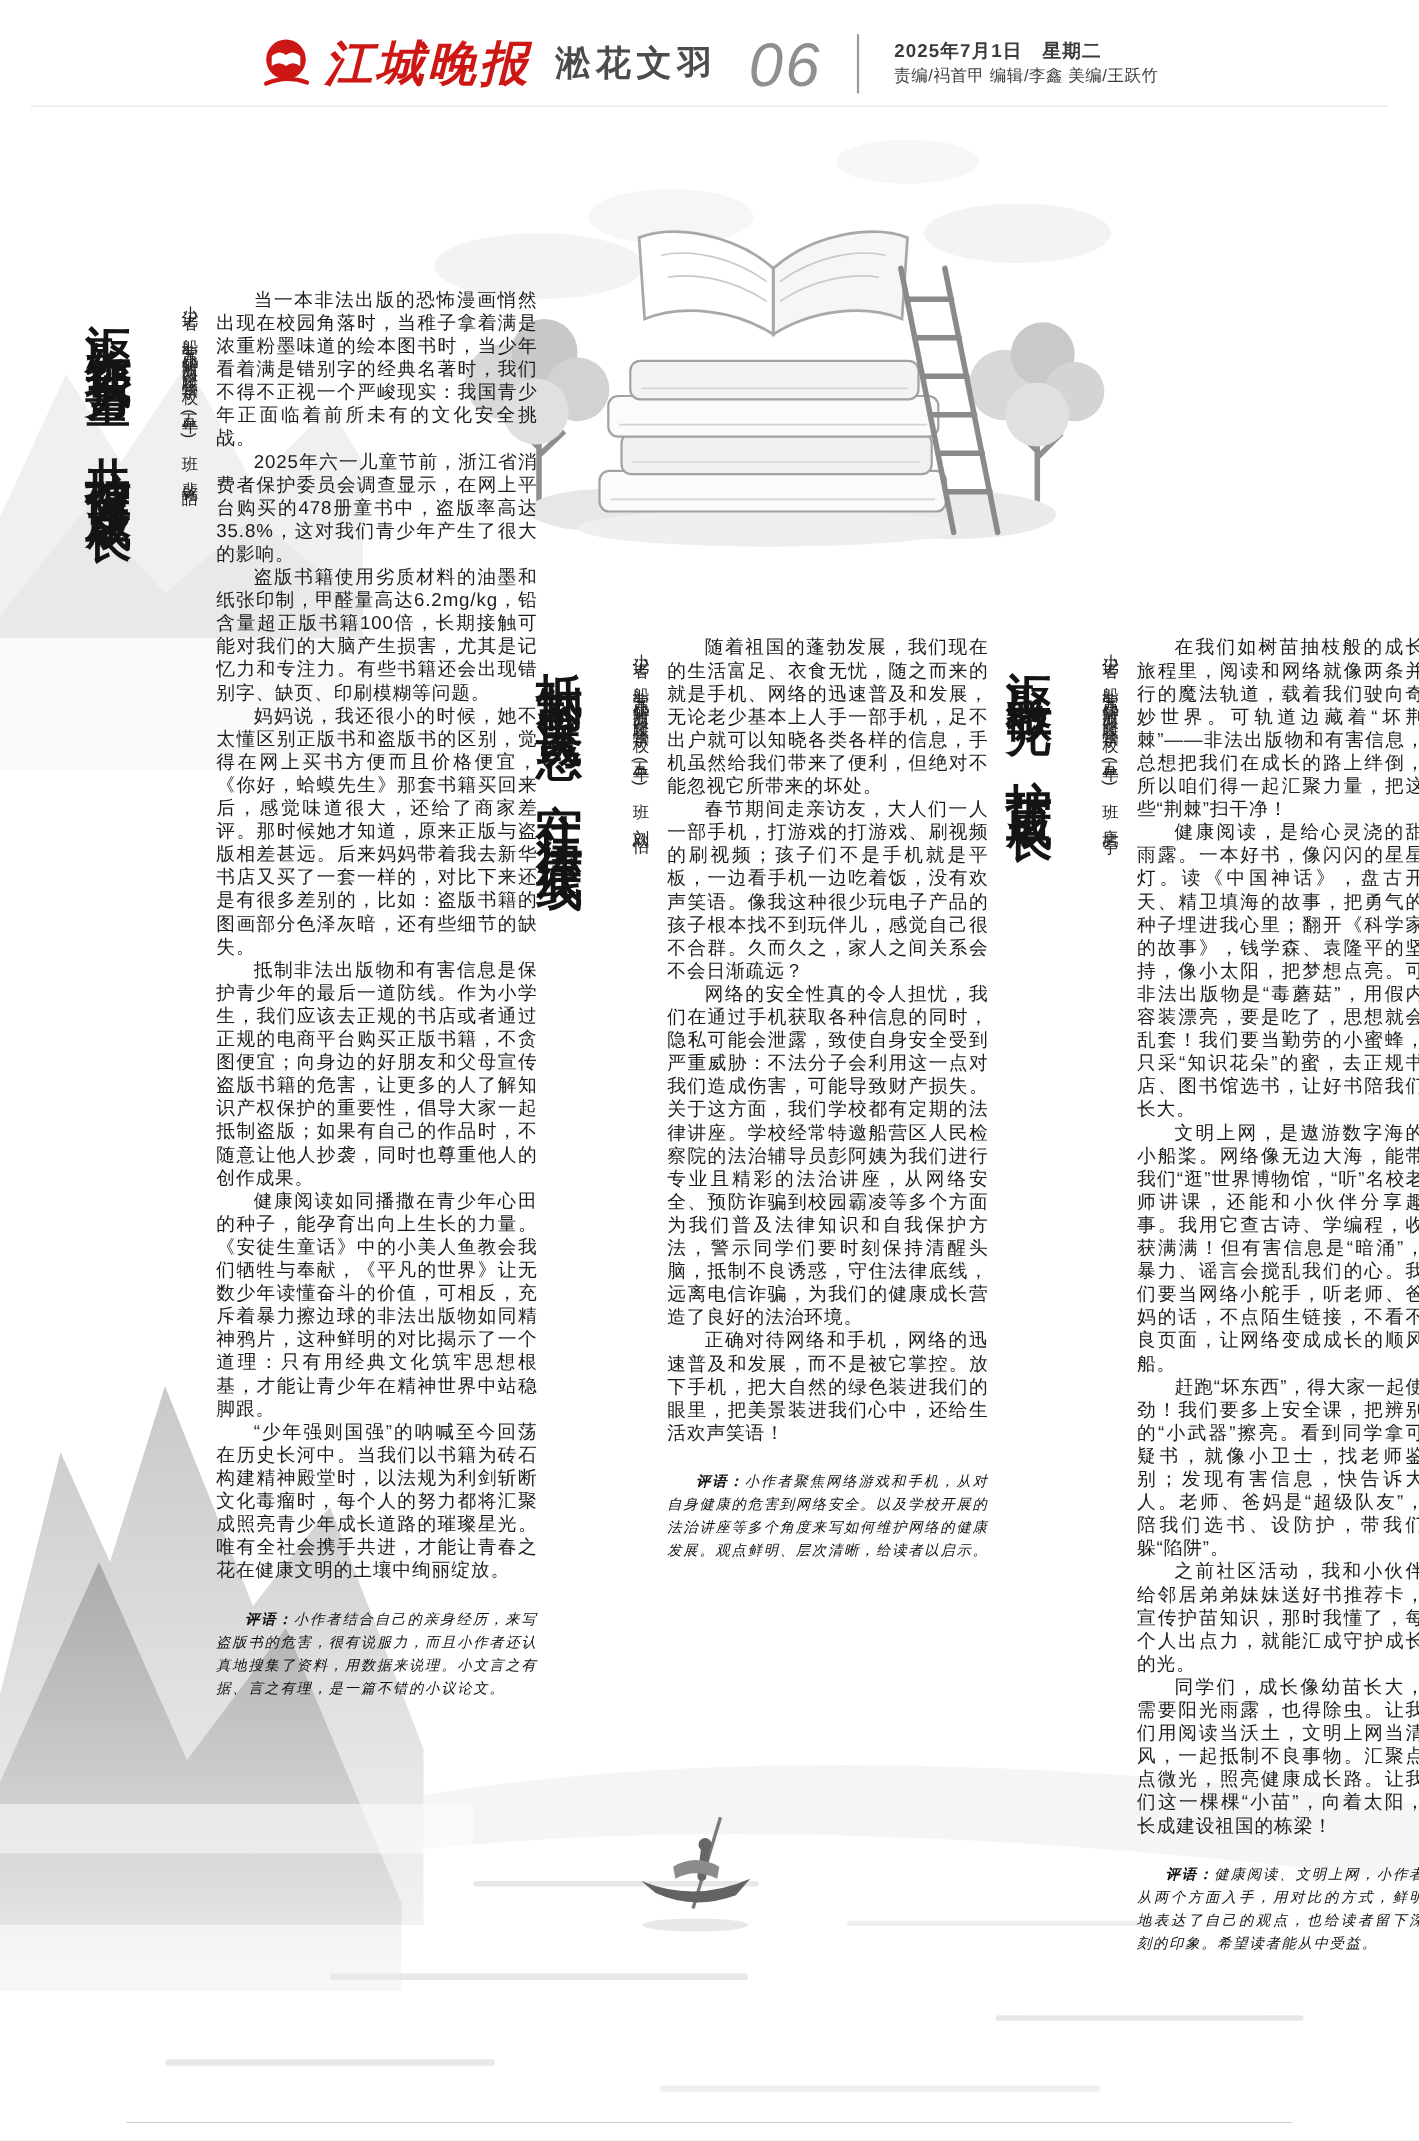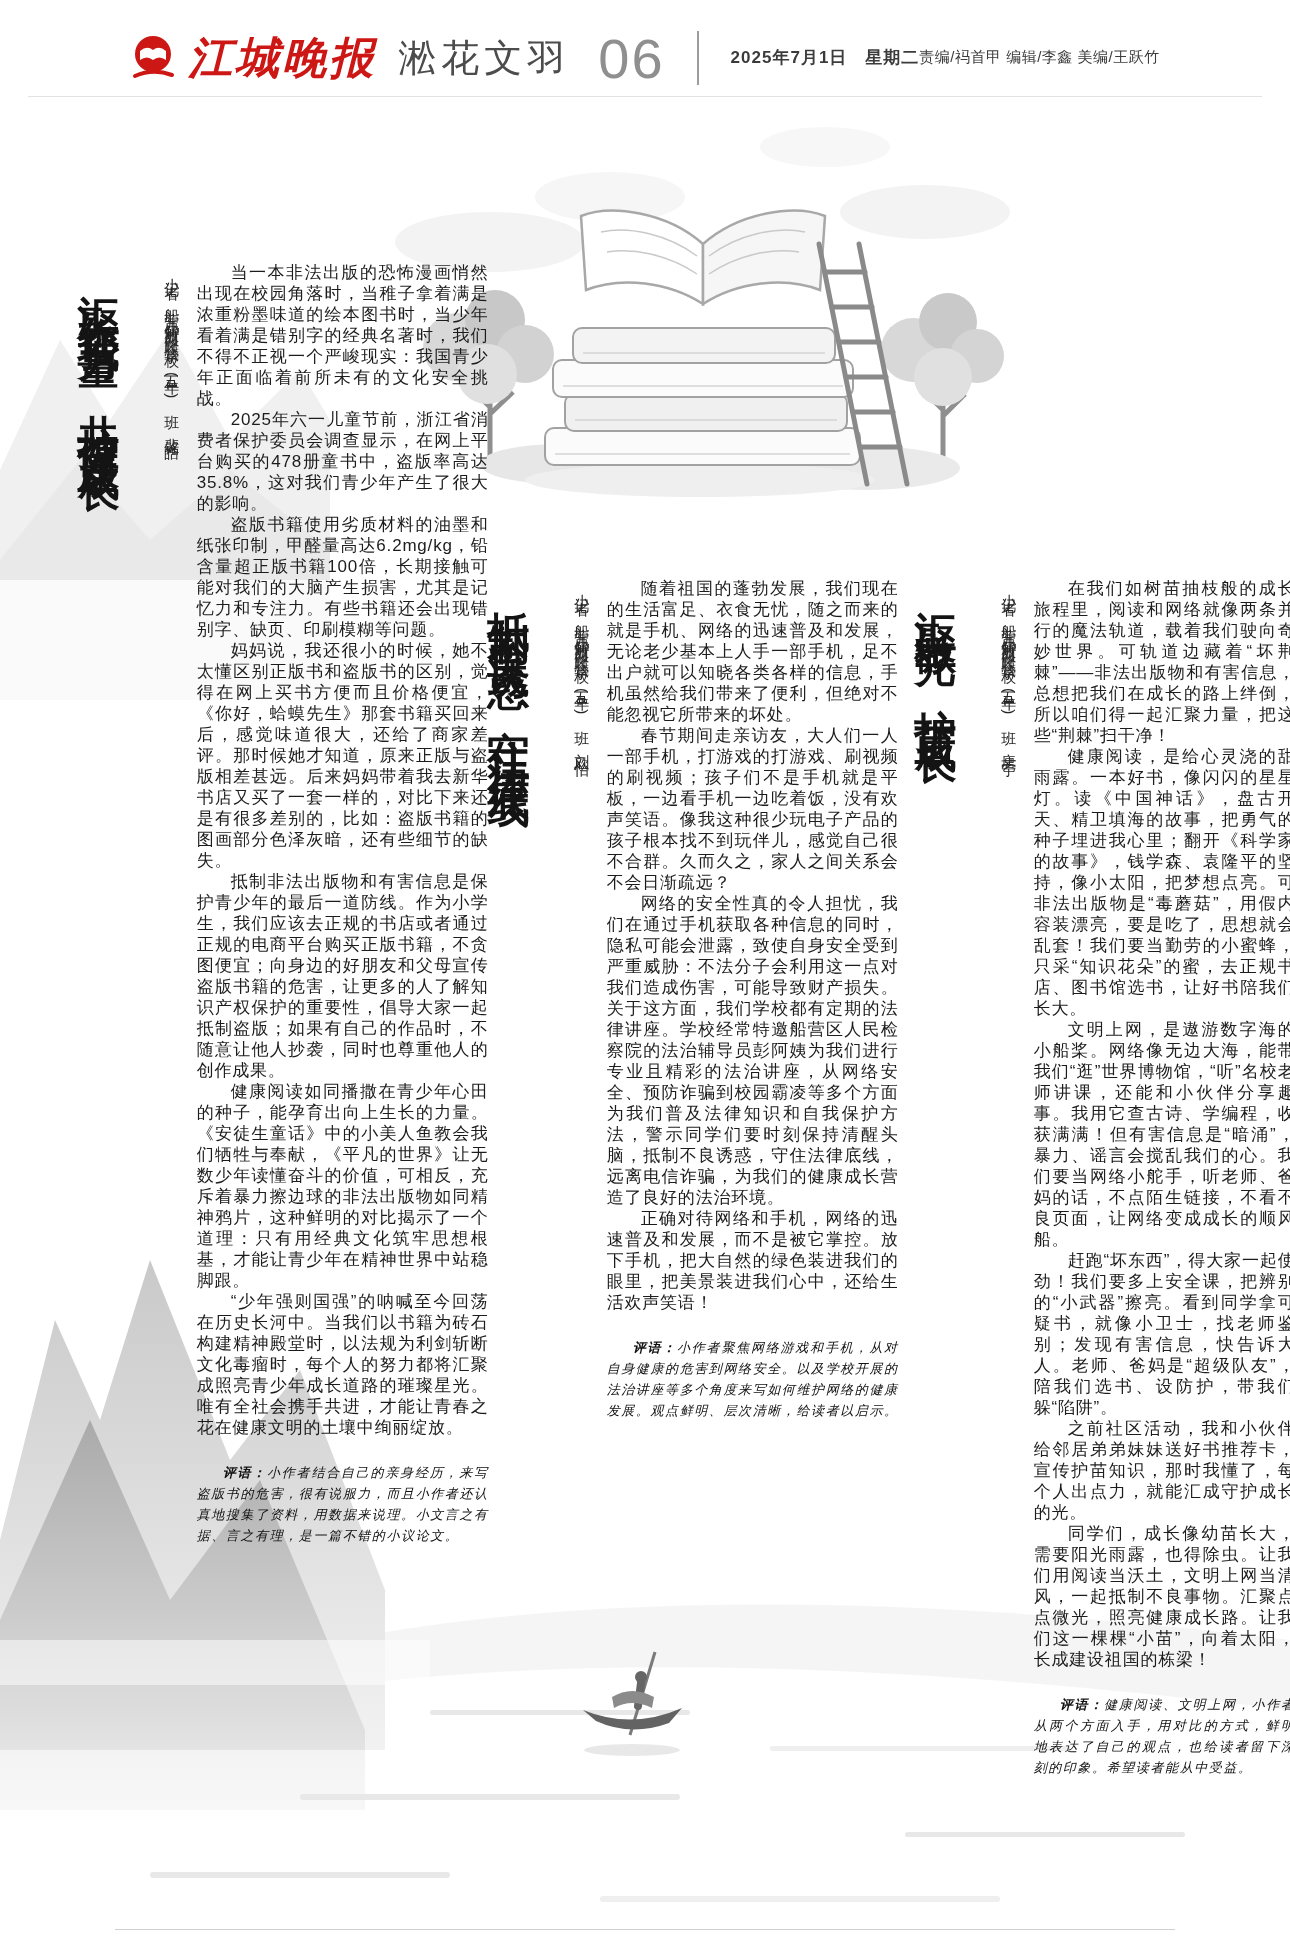--- a/index.html
+++ b/index.html
@@ -13,27 +13,27 @@
     position:absolute;top:26px;left:0;right:0;height:64px;z-index:5;
     display:flex;justify-content:center;align-items:center;gap:22px;
   }
   .brand{display:flex;align-items:center;gap:10px;}
   .brand-logo{width:48px;height:48px;flex:0 0 auto;}
   .brand-title{
     font-family:"DejaVu Serif",serif;font-style:italic;font-weight:bold;
     font-size:44px;color:#cd1715;letter-spacing:3px;white-space:nowrap;
   }
   .section-title{
-    font-size:38px;color:#4c4c4c;font-weight:400;letter-spacing:5px;white-space:nowrap;
+    font-size:32px;color:#4c4c4c;font-weight:700;letter-spacing:5px;white-space:nowrap;
   }
   .page-number{
-    font-size:56px;color:#8f8f8f;font-weight:300;letter-spacing:2px;margin-left:6px;
+    font-size:56px;color:#8f8f8f;font-weight:300;letter-spacing:2px;margin-left:6px;font-style:italic;
   }
   .header-divider{width:2px;height:54px;background:#9c9c9c;margin:0 10px;}
-  .dateblock{display:flex;justify-content:center;line-height:1.45;}
+  .dateblock{display:flex;flex-direction:column;justify-content:center;line-height:1.45;}
   .publish-date{font-size:17px;font-weight:bold;color:#3b3b3b;letter-spacing:1px;}
   .editor-credits{font-size:15px;color:#3b3b3b;letter-spacing:0.5px;}
   .header-rule{position:absolute;top:96px;left:28px;right:28px;height:1px;background:#e2e2e2;z-index:4;}
   .footer-rule{position:absolute;bottom:16px;left:115px;right:115px;height:1px;background:#d0d0d0;z-index:4;}
 
   
   .art{position:absolute;z-index:0;pointer-events:none;}
 
   
   .article{position:absolute;display:flex;align-items:flex-start;z-index:2;}

